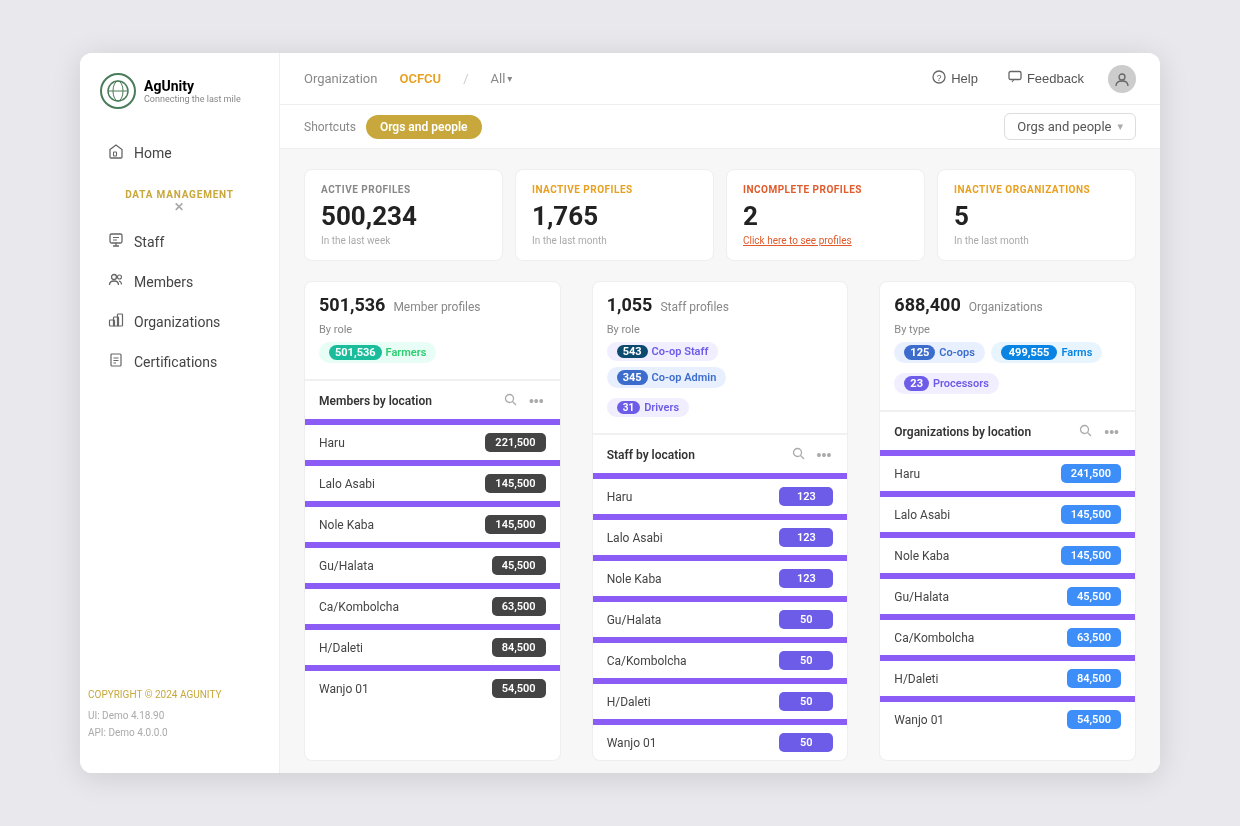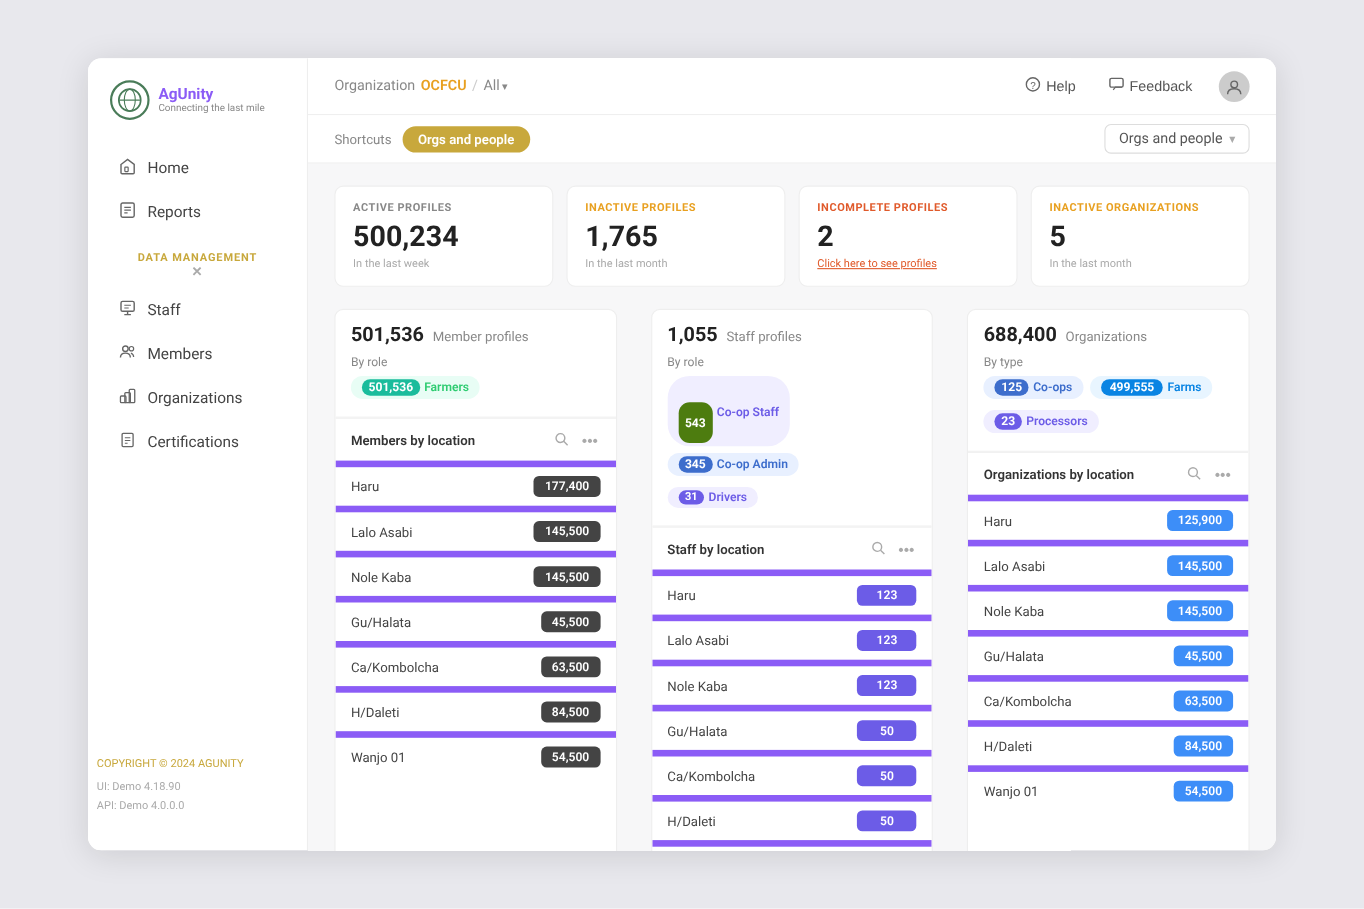--- a/index.html
+++ b/index.html
@@ -41,21 +41,21 @@
       height: 36px;
       border-radius: 50%;
       border: 2px solid #4a7c59;
       display: flex;
       align-items: center;
       justify-content: center;
       font-size: 10px;
       color: #4a7c59;
     }
     .logo-text-block { display: flex; flex-direction: column; }
-    .logo-title { font-size: 14px; font-weight: 700; color: #8b5cf6; }
+    .logo-title { font-size: 14px; font-weight: 700; color: #000000; }
     .logo-subtitle { font-size: 9px; color: #888; }
     .nav-item {
       display: flex;
       align-items: center;
       gap: 10px;
       padding: 10px 20px;
       cursor: pointer;
       font-size: 14px;
       color: #444;
       border-radius: 6px;
@@ -97,21 +97,21 @@
       padding: 0 24px;
       height: 52px;
       display: flex;
       align-items: center;
       justify-content: space-between;
       flex-shrink: 0;
     }
     .breadcrumb {
       display: flex;
       align-items: center;
-      gap: 5px;
+      gap: 22px;
       font-size: 13px;
       color: #888;
     }
     .breadcrumb-org { color: #888; }
     .breadcrumb-sep { color: #ccc; }
     .breadcrumb-link { color: #e8a020; font-weight: 600; cursor: pointer; }
     .breadcrumb-all { color: #888; cursor: pointer; display: flex; align-items: center; gap: 2px; }
     .topbar-actions {
       display: flex;
       align-items: center;
@@ -260,21 +260,21 @@
       font-size: 11px;
       font-weight: 600;
     }
     .pill-count {
       font-weight: 700;
       font-size: 11px;
     }
     .pill-farmers { background: #e8fdf5; color: #2ecc71; }
     .pill-farmers .pill-count { background: #1abc9c; color: #fff; padding: 1px 6px; border-radius: 10px; }
     .pill-coop-staff { background: #f0eeff; color: #6c5ce7; }
-    .pill-coop-staff .pill-count { background: #4d7c0f; color: #fff; padding: 12px 6px; border-radius: 10px; margin-top: 21px; }
+    .pill-coop-staff .pill-count { background: #0c4a6e; color: #fff; padding: 0 6px; border-radius: 10px; }
     .pill-coop-admin { background: #e8f0ff; color: #3d6dcc; }
     .pill-coop-admin .pill-count { background: #3d6dcc; color: #fff; padding: 1px 6px; border-radius: 10px; }
     .pill-drivers { background: #f0eeff; color: #6c5ce7; }
     .pill-drivers .pill-count { background: #6c5ce7; color: #fff; padding: 1px 6px; border-radius: 10px; font-size: 10px; }
     .pill-coops { background: #e8f0ff; color: #3d6dcc; }
     .pill-coops .pill-count { background: #3d6dcc; color: #fff; padding: 1px 6px; border-radius: 10px; }
     .pill-farms { background: #e8f5ff; color: #0984e3; }
     .pill-farms .pill-count { background: #0984e3; color: #fff; padding: 1px 8px; border-radius: 10px; }
     .pill-processors { background: #f0eeff; color: #6c5ce7; }
     .pill-processors .pill-count { background: #6c5ce7; color: #fff; padding: 1px 6px; border-radius: 10px; }
@@ -334,31 +334,20 @@
     <div class="nav-item">
       <span class="nav-icon">
         <svg width="16" height="16" viewBox="0 0 16 16" fill="none">
           <path d="M2 6.5L8 2l6 4.5V14a1 1 0 01-1 1H3a1 1 0 01-1-1V6.5z" stroke="#666" stroke-width="1.3" fill="none"></path>
           <rect x="5.5" y="9" width="3" height="4" rx="0.5" stroke="#666" stroke-width="1.1" fill="none"></rect>
         </svg>
       </span>
       <span>Home</span>
     </div>
 
-    <div class="nav-item">
-      <span class="nav-icon">
-        <svg width="16" height="16" viewBox="0 0 16 16" fill="none">
-          <rect x="2" y="1.5" width="12" height="13" rx="1.5" stroke="#666" stroke-width="1.3" fill="none"></rect>
-          <line x1="5" y1="5.5" x2="11" y2="5.5" stroke="#666" stroke-width="1.1"></line>
-          <line x1="5" y1="8" x2="11" y2="8" stroke="#666" stroke-width="1.1"></line>
-          <line x1="5" y1="10.5" x2="8" y2="10.5" stroke="#666" stroke-width="1.1"></line>
-        </svg>
-      </span>
-      <span>Reports</span>
-    </div>
 
     <div class="section-header">
       <span>DATA MANAGEMENT</span>
       <span class="collapse-icon">✕</span>
     </div>
 
     <div class="nav-item">
       <span class="nav-icon">
         <svg width="16" height="16" viewBox="0 0 16 16" fill="none">
           <rect x="2" y="2" width="12" height="9" rx="1.5" stroke="#666" stroke-width="1.3" fill="none"></rect>
@@ -515,21 +504,21 @@
                   <circle cx="5.5" cy="5.5" r="4" stroke="#aaa" stroke-width="1.3"></circle>
                   <line x1="8.5" y1="8.5" x2="12" y2="12" stroke="#aaa" stroke-width="1.3"></line>
                 </svg>
               </button>
               <button class="icon-btn">•••</button>
             </div>
           </div>
           <div id="member-locations">
               <div class="location-row">
         <span>Haru</span>
-        <span class="loc-badge badge-dark">177,400</span>
+        <span class="loc-badge badge-dark">221,500</span>
       </div>
               <div class="location-row">
         <span>Lalo Asabi</span>
         <span class="loc-badge badge-dark">145,500</span>
       </div>
               <div class="location-row">
         <span>Nole Kaba</span>
         <span class="loc-badge badge-dark">145,500</span>
       </div>
               <div class="location-row">
@@ -647,21 +636,21 @@
                   <circle cx="5.5" cy="5.5" r="4" stroke="#aaa" stroke-width="1.3"></circle>
                   <line x1="8.5" y1="8.5" x2="12" y2="12" stroke="#aaa" stroke-width="1.3"></line>
                 </svg>
               </button>
               <button class="icon-btn">•••</button>
             </div>
           </div>
           <div id="org-locations">
               <div class="location-row">
         <span>Haru</span>
-        <span class="loc-badge badge-blue">125,900</span>
+        <span class="loc-badge badge-blue">241,500</span>
       </div>
               <div class="location-row">
         <span>Lalo Asabi</span>
         <span class="loc-badge badge-blue">145,500</span>
       </div>
               <div class="location-row">
         <span>Nole Kaba</span>
         <span class="loc-badge badge-blue">145,500</span>
       </div>
               <div class="location-row">

